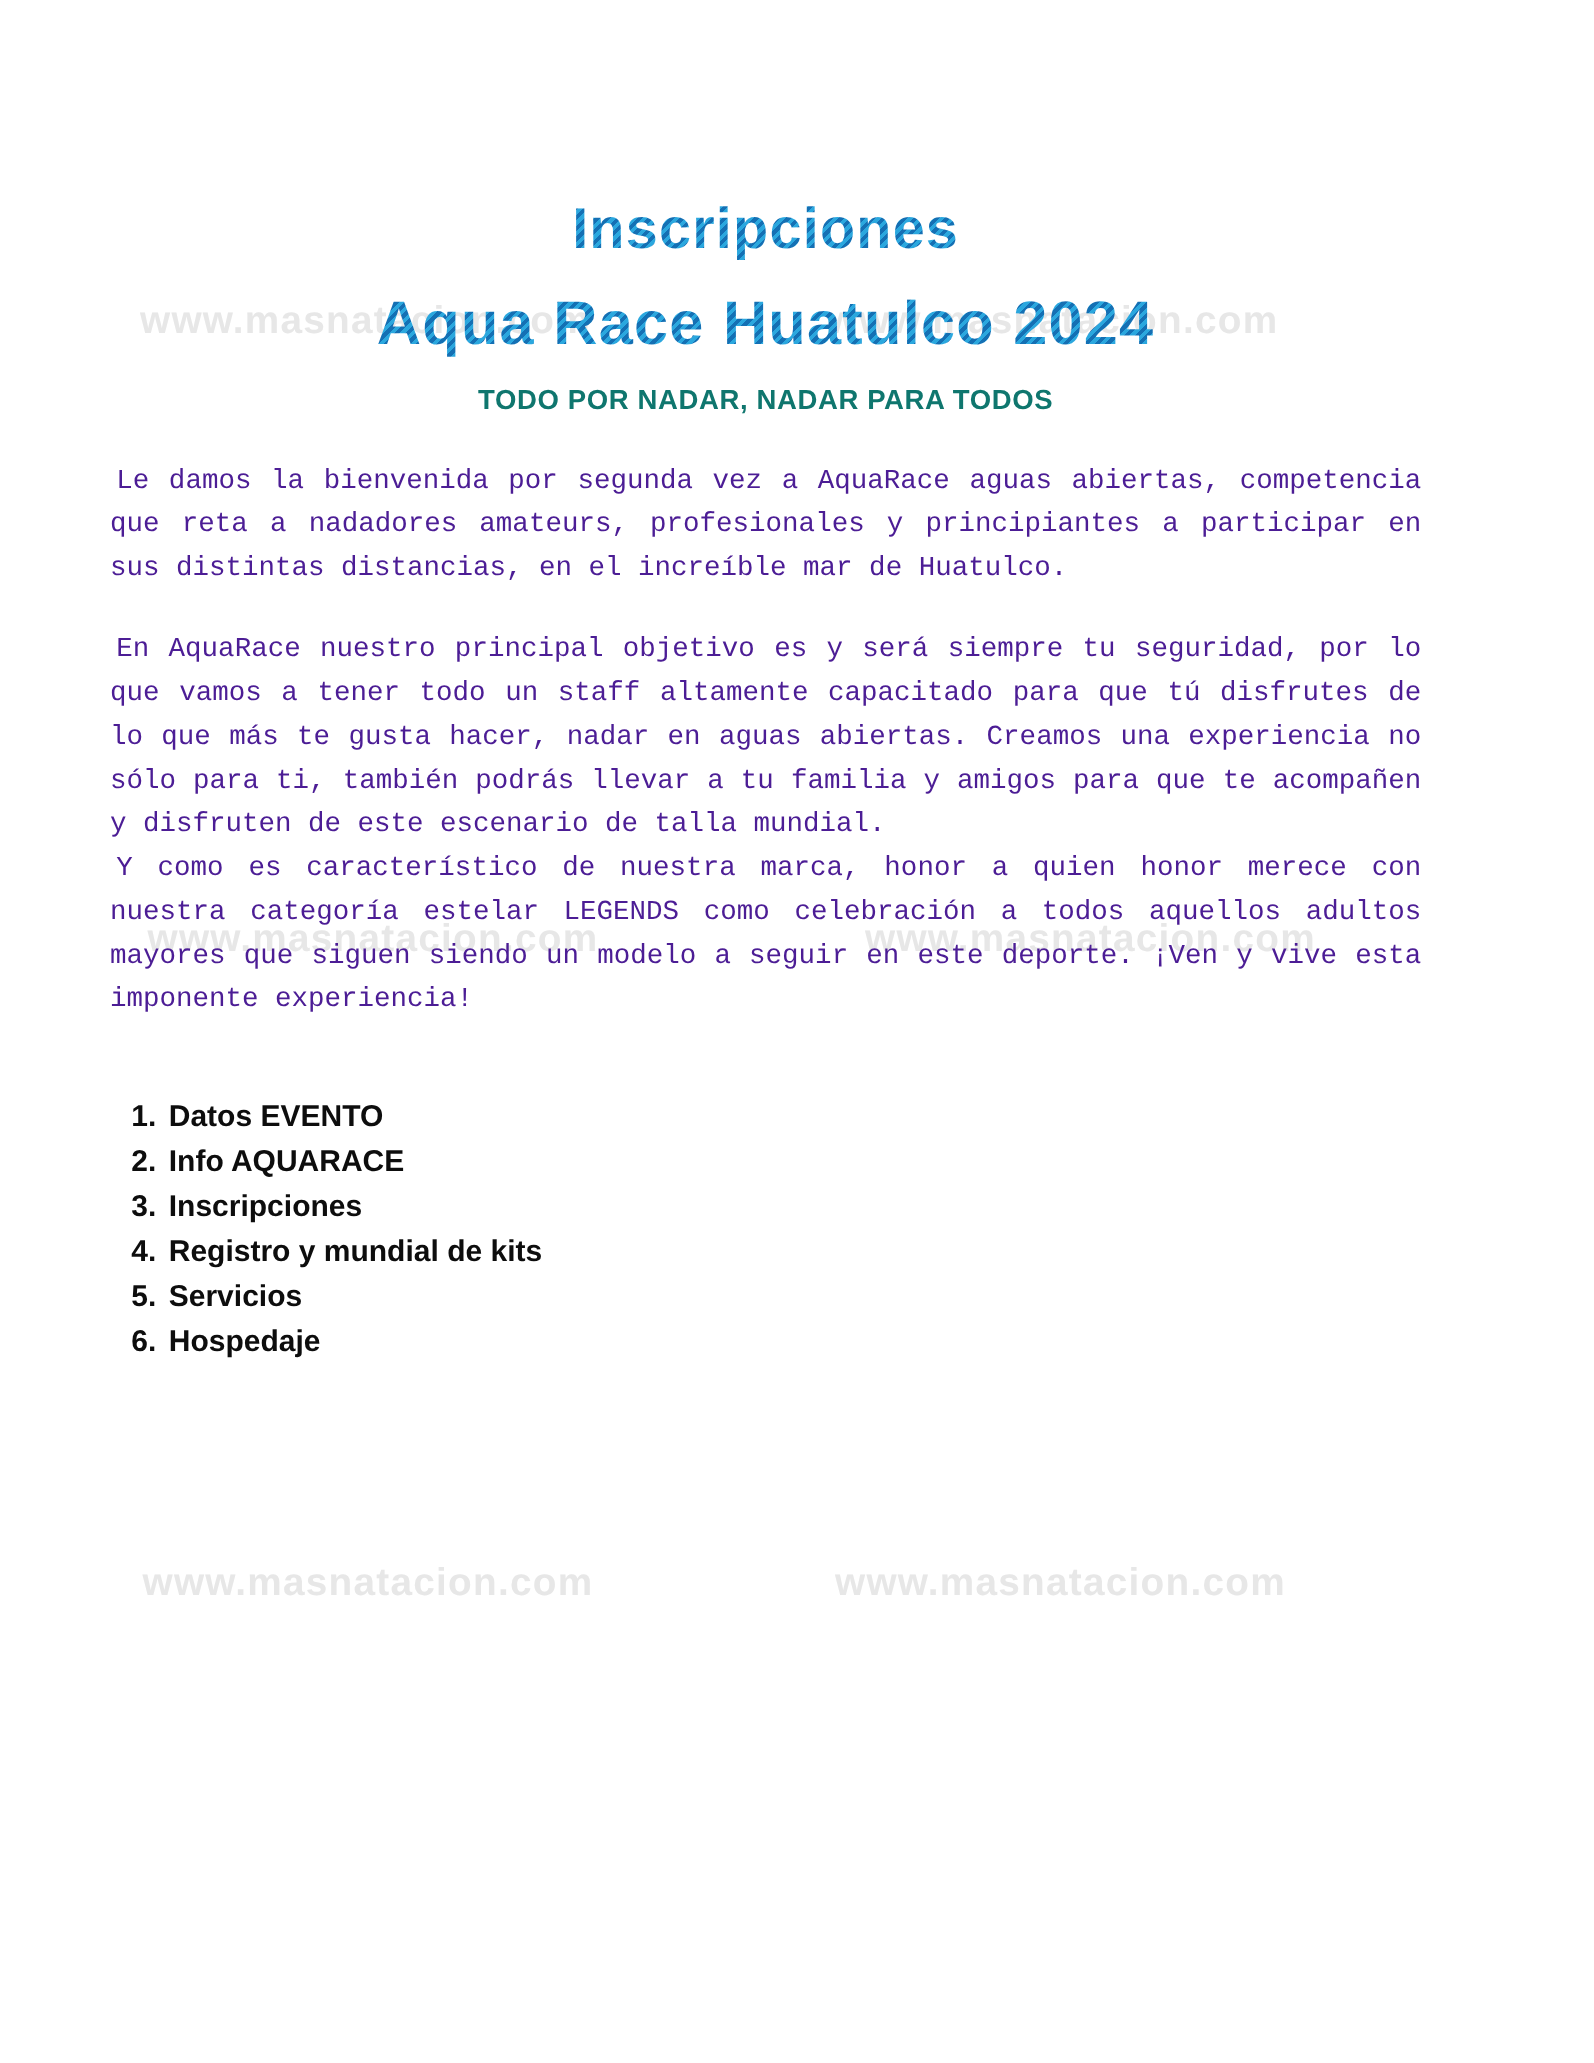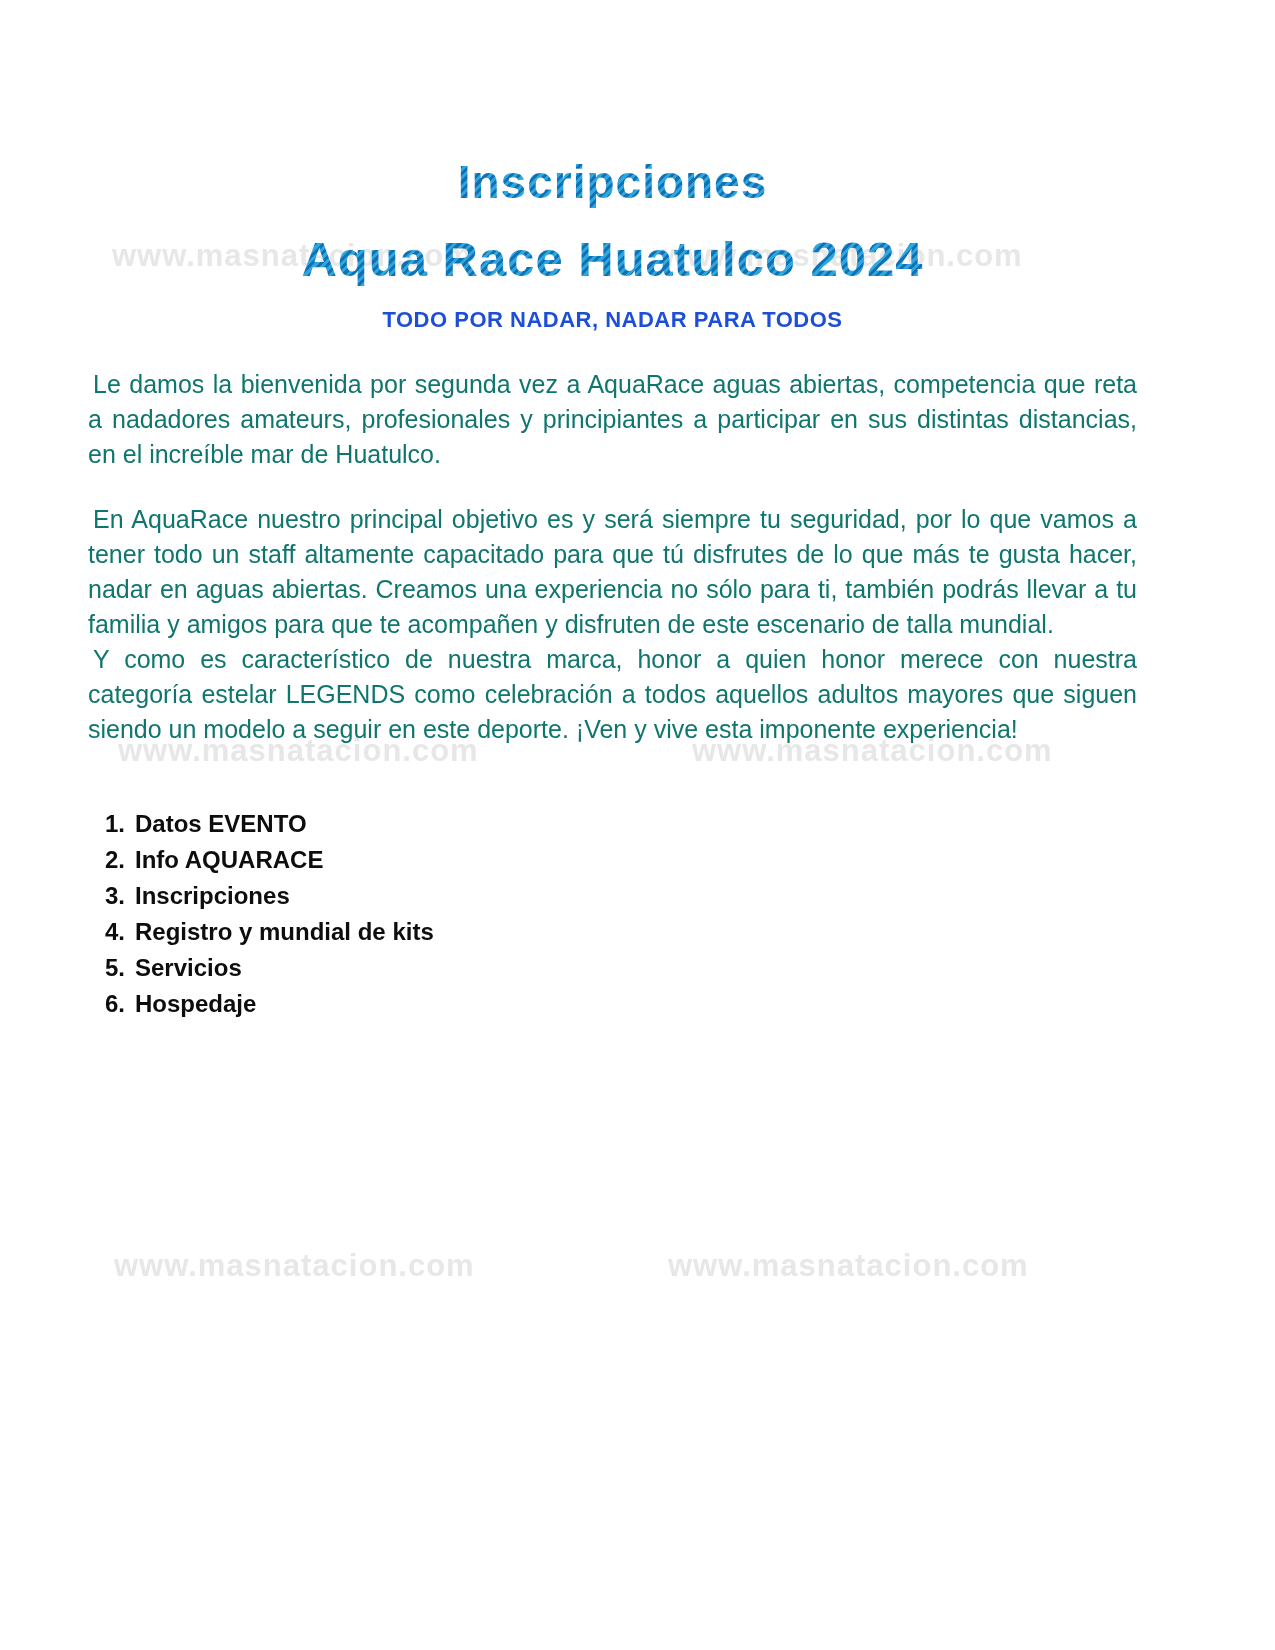--- a/index.html
+++ b/index.html
@@ -58,37 +58,38 @@
       color:transparent;
     }
   }
 
   .tagline {
     margin-top:20px;
     text-align:center;
     font-size:22px;
     font-weight:bold;
     letter-spacing:0.5px;
-    color:#1d4ed8;
+    color:#0f766e;
   }
 
   .welcome-heading {
     margin-top:45px;
     font-size:24px;
     font-weight:bold;
     color:#c00000;
     letter-spacing:0.2px;
   }
 
   .body-para {
-    font-size:25px;
+    font-size:22px;
     line-height:35px;
     text-align:justify;
     text-indent:5px;
-    color:#0f766e;
+    color:#4c1d95;
+    font-family:Liberation Mono, monospace;
   }
   .para-1 { margin-top:34px; }
   .para-2 { margin-top:30px; }
   .para-3 { margin-top:24px; }
   .para-4 { margin-top:0; }
 
   .toc { margin-top:59px; padding-left:17px; }
   .toc-item {
     display:flex;
     align-items:baseline;

